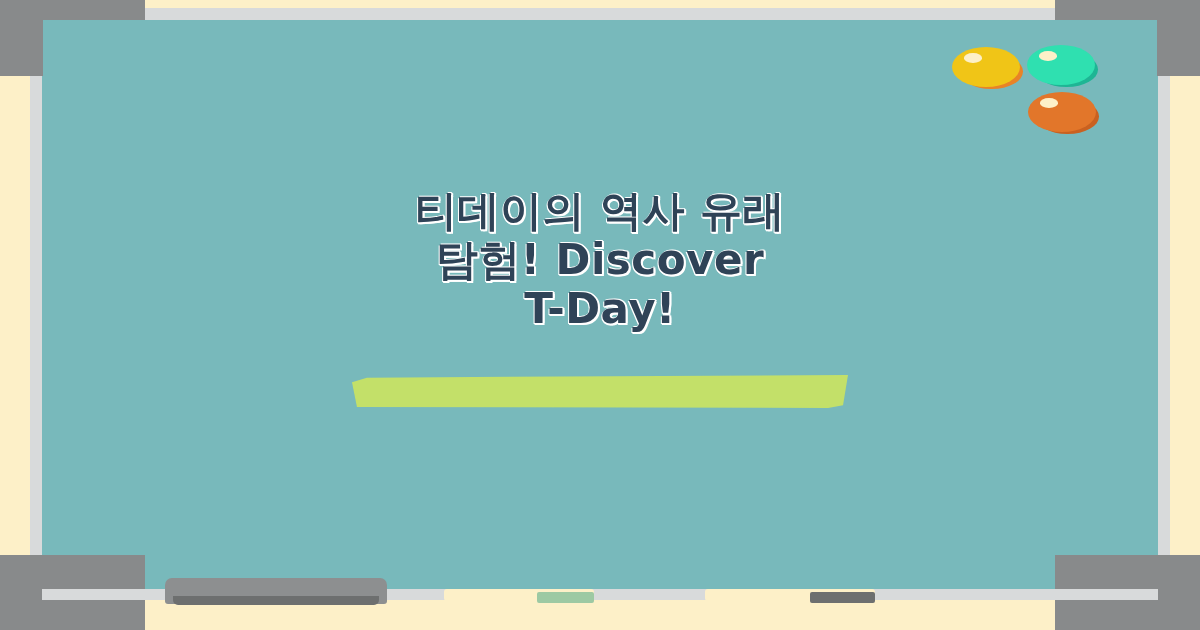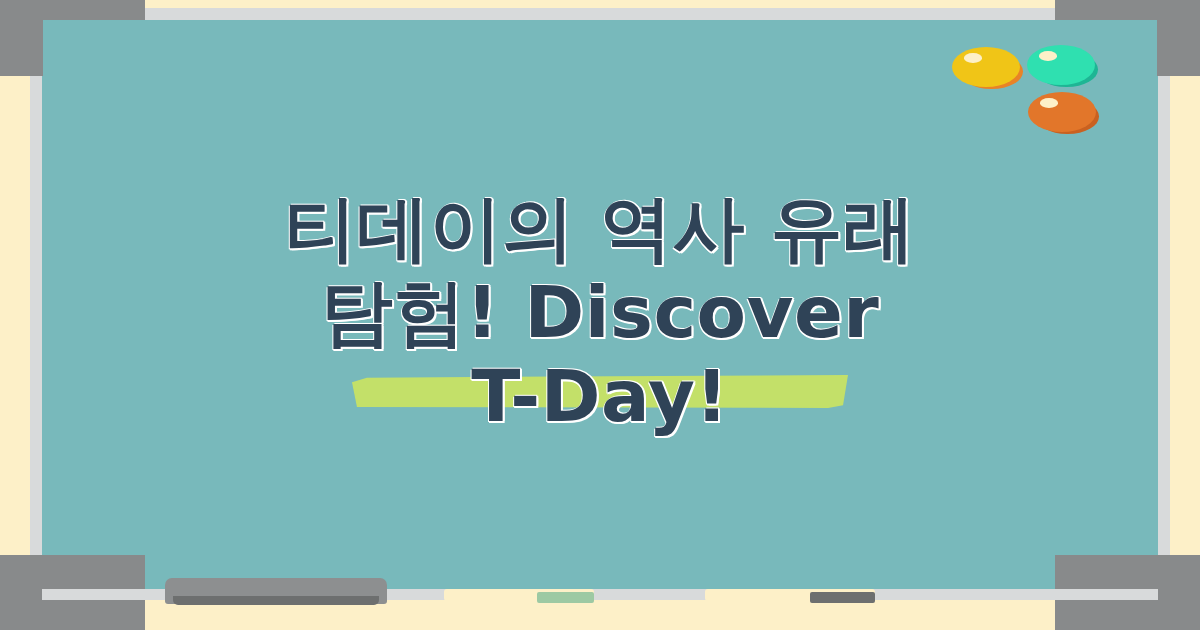--- a/index.html
+++ b/index.html
@@ -102,21 +102,21 @@
     top: 189px;
     width: 496px;
     height: 33px;
     background: #c3e069;
     clip-path: polygon(0 22%, 3% 8%, 100% 0%, 99% 92%, 96% 100%, 1% 97%);
   }
   .title {
     position: relative;
     margin: 0;
     font-family: "DejaVu Sans", sans-serif;
-    font-size: 72px;
+    font-size: 42px;
     font-weight: 700;
     line-height: 1.17;
     letter-spacing: 0.5px;
     color: #2f4357;
     text-shadow:
        2px  0   0 #ffffff,
        2px  2px 0 #ffffff,
        0    2px 0 #ffffff,
       -1px  1px 0 #ffffff,
        1px -1px 0 #ffffff;

